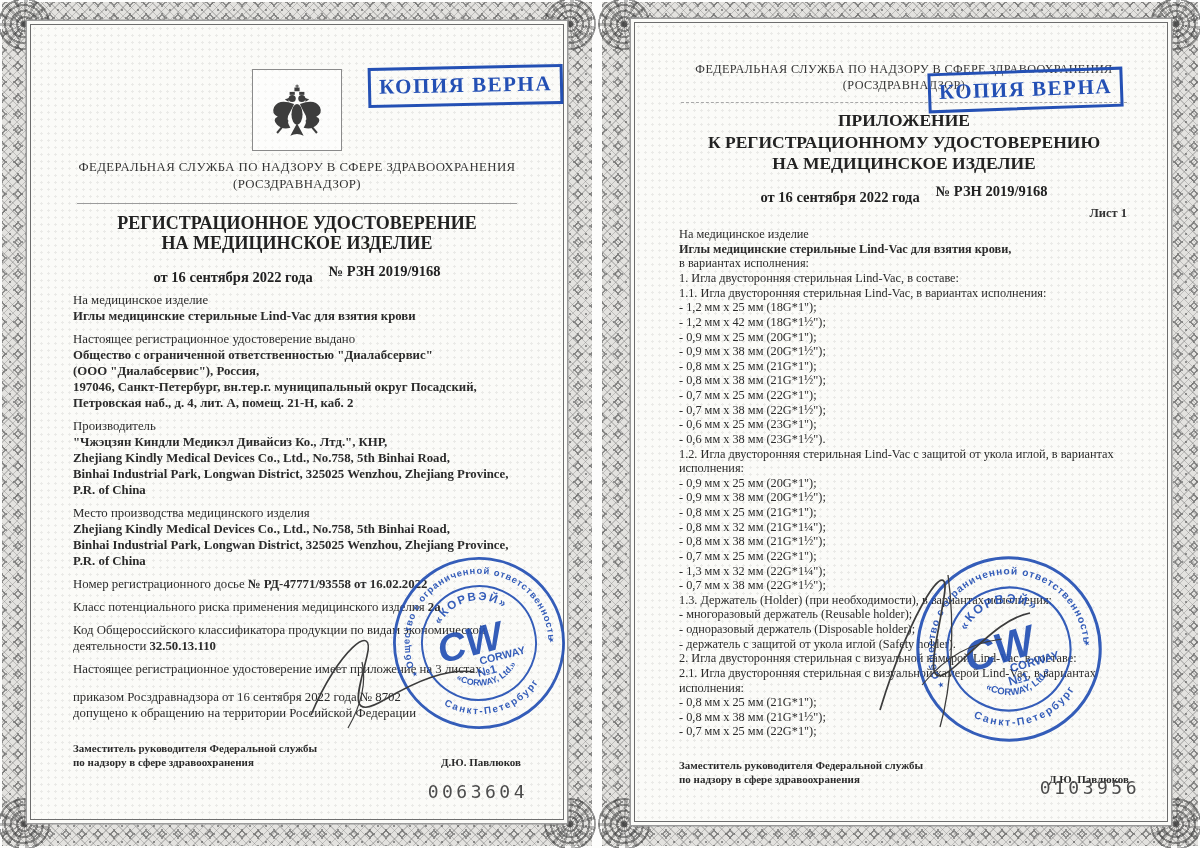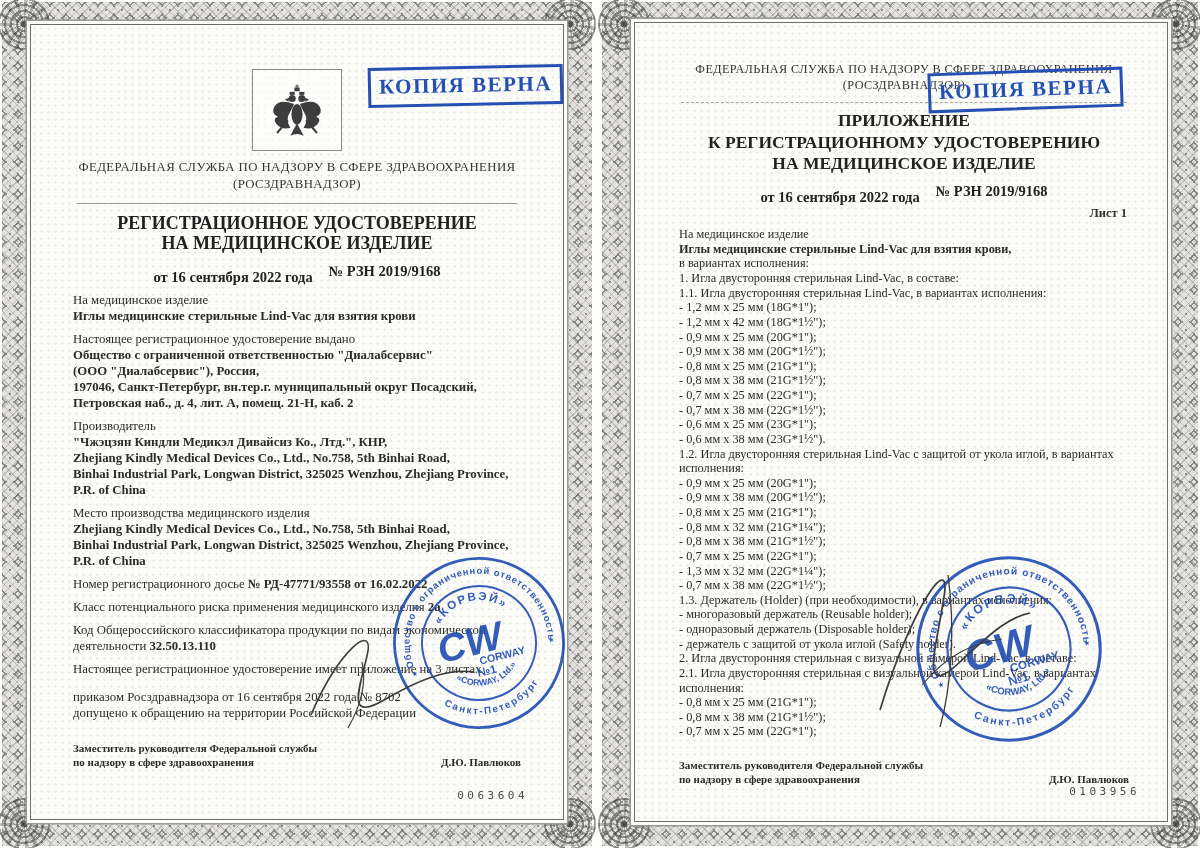--- a/index.html
+++ b/index.html
@@ -54,21 +54,21 @@
   .date-row .num{display:inline-block;transform:translateY(-6px);margin-left:16px;margin-top:12px;}
   .sheet{ text-align:right;font-weight:bold;font-size:12.5px;margin:0 2px 0 0;color:#333;}
 
   .para{font-size:12.8px;line-height:1.25;margin-top:7px;}
   .pre{white-space:pre-line;}
   .b{font-weight:bold;}
   .official-row{display:flex;justify-content:space-between;align-items:flex-end;margin-top:20px;
     font-weight:bold;font-size:11px;line-height:1.25;}
   .serial{
     position:absolute;font-family:"DejaVu Sans Mono",monospace;
-    letter-spacing:3.5px;font-size:11px;color:#4c4c4c;
+    letter-spacing:3.5px;font-size:18px;color:#4c4c4c;
   }
   #page-left .serial{right:66px;bottom:46px;}
   #page-right .serial{right:60px;bottom:50px;}
 
   .copy-stamp{
     position:absolute;border:3.5px solid #2450b4;color:#2450b4;
     font-weight:bold;font-size:21px;letter-spacing:1.5px;text-align:center;
     padding:4px 8px 5px;background:rgba(255,255,255,.08);white-space:nowrap;
   }
   #page-left .copy-stamp{left:368px;top:66px;transform:rotate(-1.2deg);}

